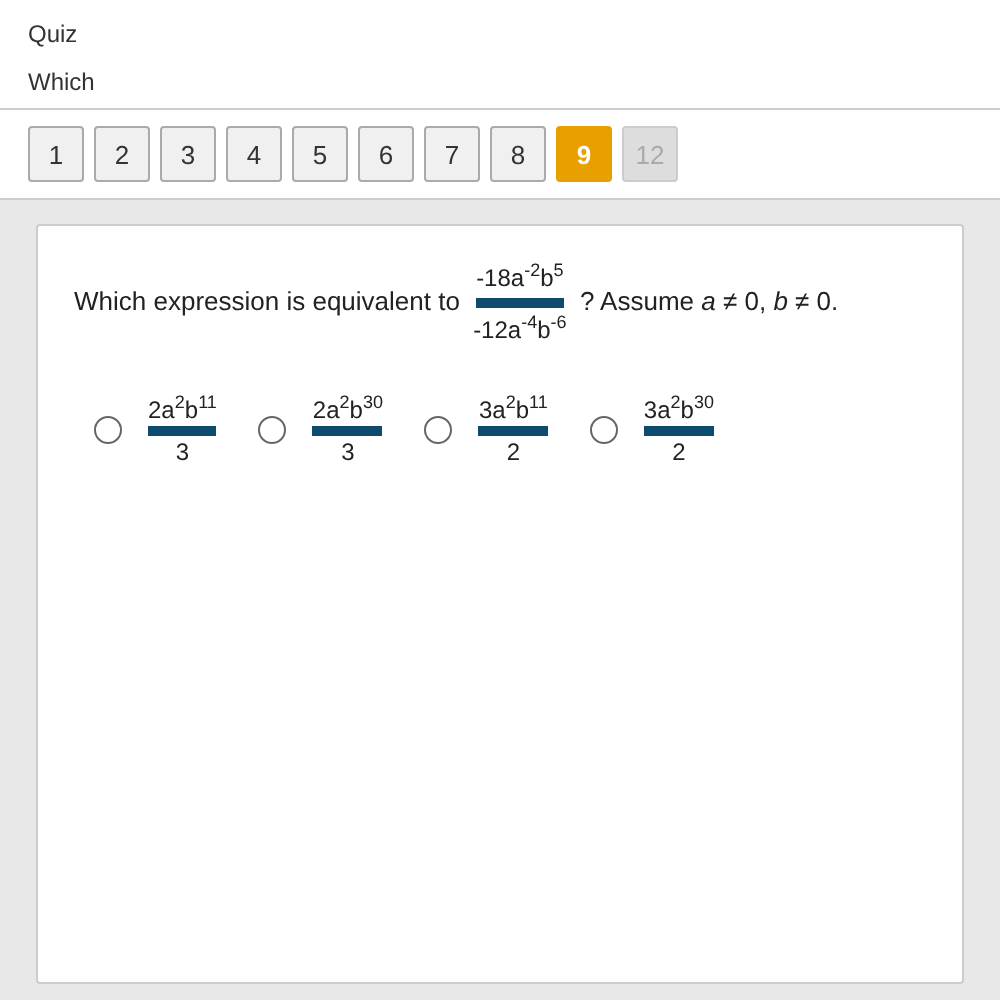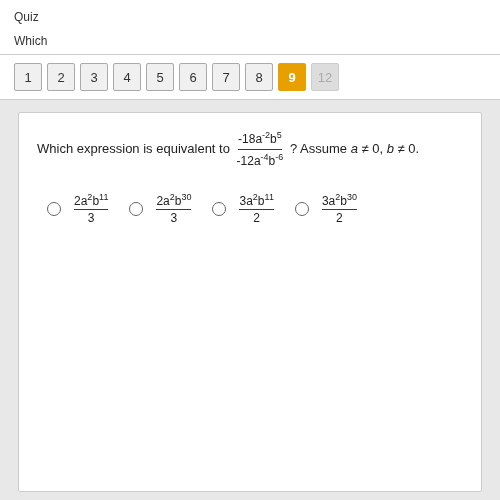--- a/index.html
+++ b/index.html
@@ -84,21 +84,21 @@
     }
     .fraction {
       display: inline-flex;
       flex-direction: column;
       align-items: center;
       vertical-align: middle;
       margin: 0 3px;
       font-size: 12px;
     }
     .fraction .numerator {
-      border-bottom: 1px solid #0c4a6e;
+      border-bottom: 5px solid #0c4a6e;
       padding-bottom: 1px;
       text-align: left;
     }
     .fraction .denominator {
       padding-top: 1px;
       text-align: right;
     }
     sup { font-size: 9px; vertical-align: super; }
     .options {
       display: flex;

